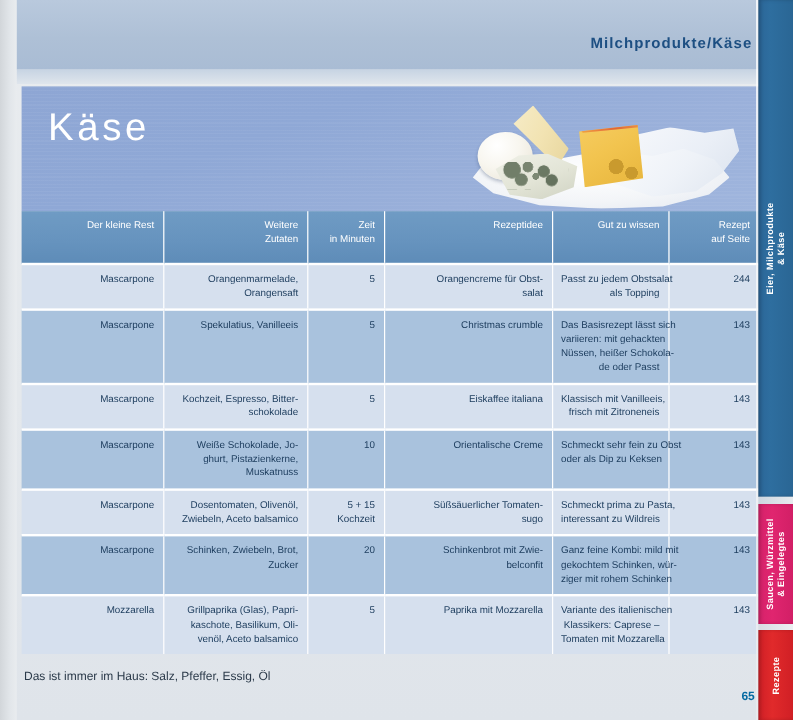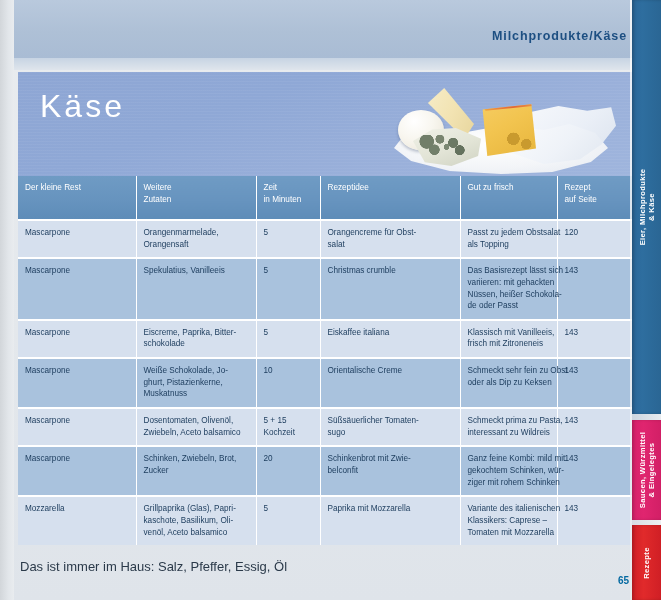--- a/index.html
+++ b/index.html
@@ -178,21 +178,21 @@
     font-size: 8.2px;
     color: #1b3b5c;
   }
   table.recipe-table th,
   table.recipe-table td {
     vertical-align: top;
     padding: 6px 7px 7px 7px;
     border-right: 1px solid #ffffff;
     line-height: 1.42;
     font-weight: normal;
-    text-align: left;
+    text-align: right;
   }
   table.recipe-table th:last-child,
   table.recipe-table td:last-child { border-right: none; }
 
   thead th {
     background: linear-gradient(180deg,#6f9bc4 0%, #6693be 60%, #5e8cb8 100%);
     color: #ffffff;
     font-size: 8.2px;
     height: 30px;
     border-bottom: 2px solid #ffffff;
@@ -208,21 +208,21 @@
   .col-d { width: 140px; }
   .col-e { width: 97px; }
   .col-f { width: 75px; }
 
   .cell-line { display: block; white-space: nowrap; }
 
   
   .footnote {
     position: absolute;
     left: 20px; top: 559px;
-    font-size: 13px;
+    font-size: 10px;
     color: #2b3a4a;
   }
   .folio {
     position: absolute;
     right: 32px; top: 575px;
     font-size: 10px;
     font-weight: bold;
     color: #0369a1;
     margin-left: 44px;
   }
@@ -334,21 +334,21 @@
             <span class="cell-line">Zutaten</span>
           </th>
           <th>
             <span class="cell-line">Zeit</span>
             <span class="cell-line">in Minuten</span>
           </th>
           <th>
             <span class="cell-line">Rezeptidee</span>
           </th>
           <th>
-            <span class="cell-line">Gut zu frisch</span>
+            <span class="cell-line">Gut zu wissen</span>
           </th>
           <th>
             <span class="cell-line">Rezept</span>
             <span class="cell-line">auf Seite</span>
           </th>
         </tr>
       </thead>
       <tbody>
 
         <tr class="row-light">
@@ -364,21 +364,21 @@
             </td>
           <td>
             <span class="cell-line">Orangencreme für Obst-</span>
             <span class="cell-line">salat</span>
           </td>
           <td>
             <span class="cell-line">Passt zu jedem Obstsalat</span>
             <span class="cell-line">als Topping</span>
           </td>
           <td>
-              <span class="cell-line">120</span>
+              <span class="cell-line">244</span>
             </td>
         </tr>
 
         <tr class="row-dark">
           <td>
               <span class="cell-line">Mascarpone</span>
             </td>
           <td>
             <span class="cell-line">Spekulatius, Vanilleeis</span>
           </td>
@@ -397,21 +397,21 @@
           <td>
               <span class="cell-line">143</span>
             </td>
         </tr>
 
         <tr class="row-light">
           <td>
               <span class="cell-line">Mascarpone</span>
             </td>
           <td>
-            <span class="cell-line">Eiscreme, Paprika, Bitter-</span>
+            <span class="cell-line">Kochzeit, Espresso, Bitter-</span>
             <span class="cell-line">schokolade</span>
           </td>
           <td>
               <span class="cell-line">5</span>
             </td>
           <td>
             <span class="cell-line">Eiskaffee italiana</span>
           </td>
           <td>
             <span class="cell-line">Klassisch mit Vanilleeis,</span>

